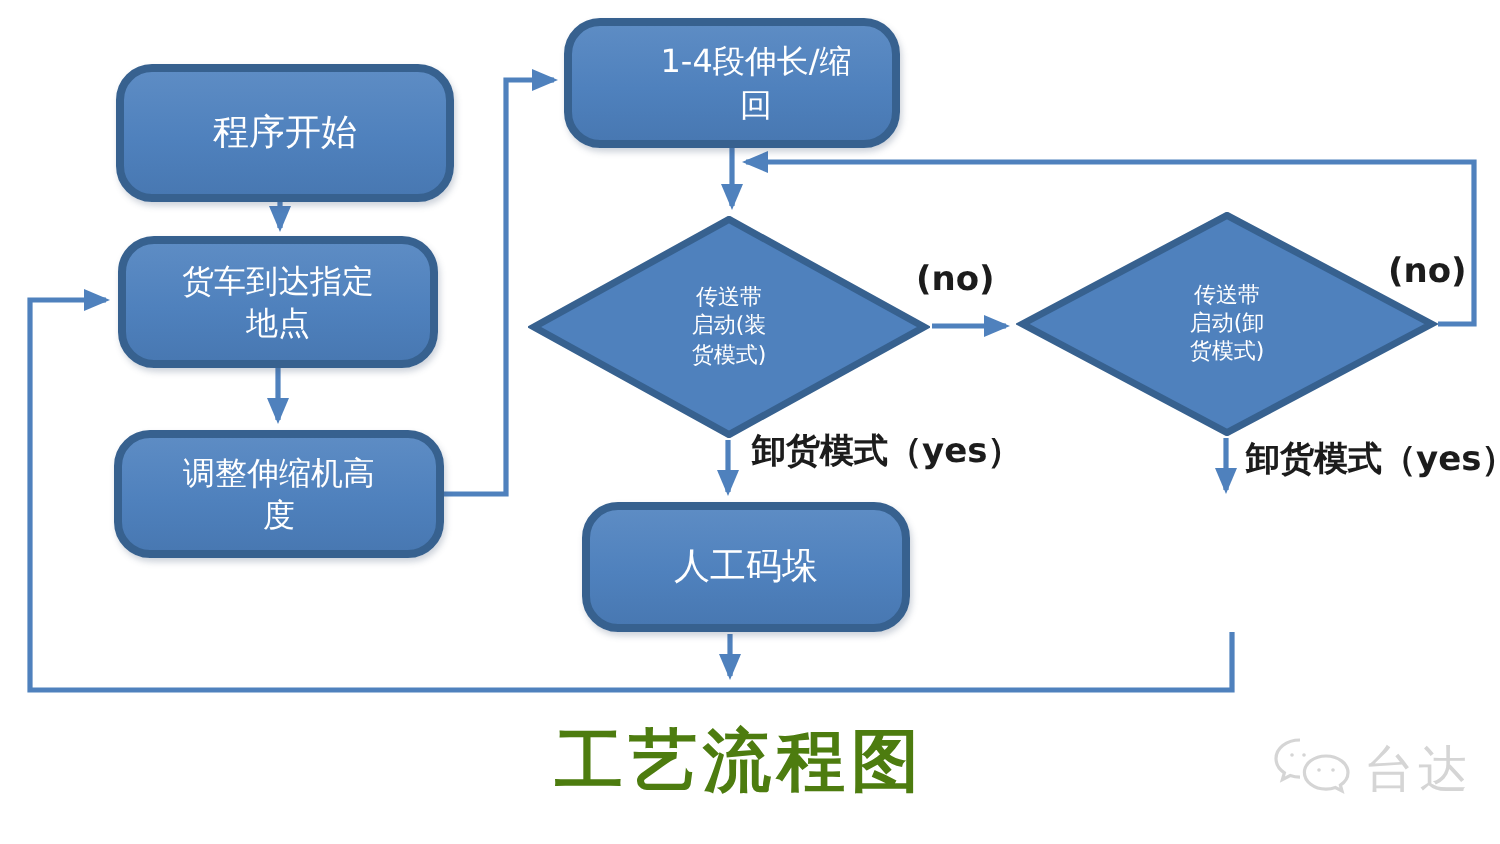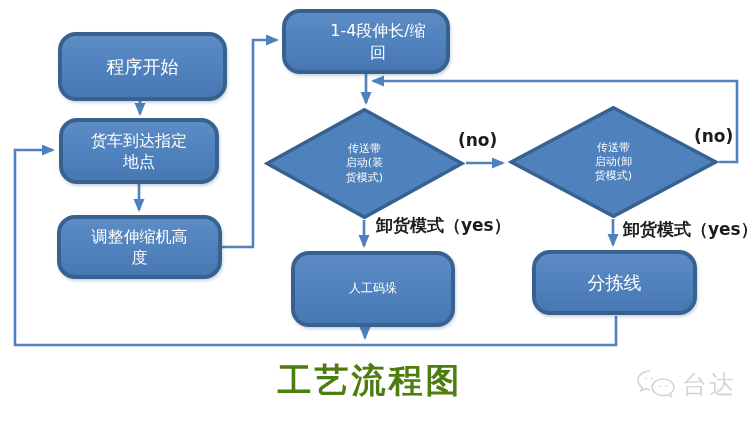--- a/index.html
+++ b/index.html
@@ -24,21 +24,21 @@
     font-size:11px; line-height:1.3; white-space:pre-line; color:#fff;
   }
   .edge-label {
     position:absolute; color:#1c1c1c; font-size:17px; white-space:nowrap;font-weight:bold;
   }
   .chart-title {
     position:absolute; left:230px; top:358px; width:280px; text-align:center;
     font-size:34px; font-weight:bold; color:#4d7c0f; letter-spacing:3px;
   }
   .watermark {
-    position:absolute; right:14px; top:368px; display:flex; align-items:flex-end; gap:6px;
+    position:absolute; right:14px; top:368px; display:flex; align-items:flex-start; gap:6px;
     color:#d5d5d5; font-size:25px; letter-spacing:2px;
   }
 </style>
 </head>
 <body>
 
 <div class="canvas">
 
   <svg class="wires" viewBox="0 0 750 422">
     <defs>
@@ -74,23 +74,22 @@
 
   <div class="node process" style="left:57px; top:215px; width:165px; height:64px; font-size:16px;">调整伸缩机高
 度</div>
 
   <div class="node process" style="left:59px; top:118px; width:160px; height:66px; font-size:16px;">货车到达指定
 地点</div>
 
   <div class="node process" style="left:282px; top:9px; width:168px; height:65px; font-size:16px;padding-left:24px;">1-4段伸长/缩
 回</div>
 
-  <div class="node process" style="left:291px; top:251px; width:164px; height:76px; font-size:12px;">人工码垛</div>
+  <div class="node process" style="left:291px; top:251px; width:164px; height:65px; font-size:18px;">人工码垛</div>
 
-  <div class="node process" style="left:532px; top:250px; width:165px; height:65px; font-size:18px;">分拣线</div>
 
   <div class="node diamond" style="left:264px; top:108px; width:201px; height:111px;">
     <svg viewBox="0 0 100 100" preserveAspectRatio="none">
       <polygon points="50,1.5 98.5,50 50,98.5 1.5,50" fill="#4f81bd" stroke="#37618f" stroke-width="3.5" vector-effect="non-scaling-stroke"></polygon>
     </svg>
     <div class="dtext">传送带
 启动(装
 货模式)</div>
   </div>
 

